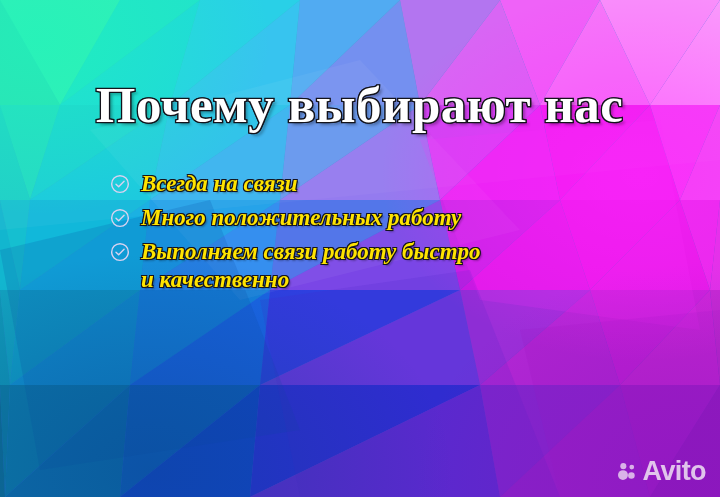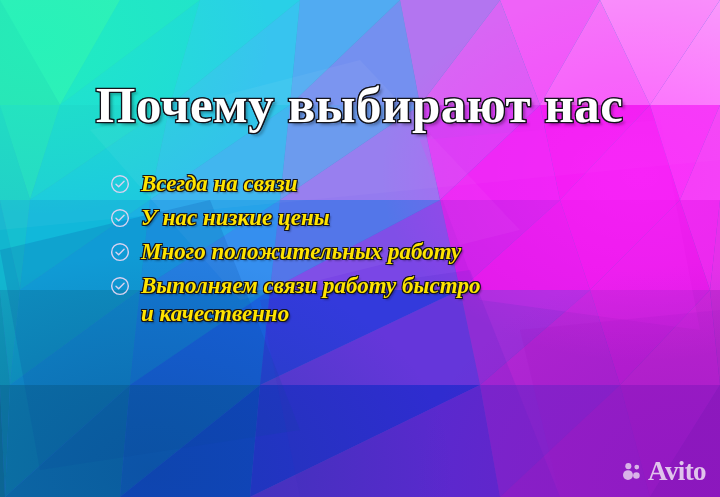--- a/index.html
+++ b/index.html
@@ -111,21 +111,21 @@
     z-index: 6;
     opacity: 0.88;
   }
   #avito-dots {
     width: 22px;
     height: 22px;
     margin-right: 5px;
     display: block;
   }
   #avito-wordmark {
-    font-family: Liberation Serif, serif;
+    font-family: Liberation Sans, sans-serif;
     font-weight: bold;
     font-size: 27px;
     line-height: 27px;
     letter-spacing: -0.6px;
     color: #ecdcf2;
   }
 </style>
 </head>
 <body>
 
@@ -230,27 +230,20 @@
   <ul id="benefits-list">
 
     <li class="benefit-row">
       <svg class="check-icon" viewBox="0 0 24 24" aria-hidden="true">
         <circle cx="12" cy="12" r="10" fill="none" stroke="#d9d2f0" stroke-width="1.7"></circle>
         <path d="M7.2 12.3 L10.4 15.4 L16.9 8.7" fill="none" stroke="#d9d2f0" stroke-width="1.7" stroke-linecap="round" stroke-linejoin="round"></path>
       </svg>
       <span class="benefit-text">Всегда на связи</span>
     </li>
 
-    <li class="benefit-row">
-      <svg class="check-icon" viewBox="0 0 24 24" aria-hidden="true">
-        <circle cx="12" cy="12" r="10" fill="none" stroke="#d9d2f0" stroke-width="1.7"></circle>
-        <path d="M7.2 12.3 L10.4 15.4 L16.9 8.7" fill="none" stroke="#d9d2f0" stroke-width="1.7" stroke-linecap="round" stroke-linejoin="round"></path>
-      </svg>
-      <span class="benefit-text">У нас низкие цены</span>
-    </li>
 
     <li class="benefit-row">
       <svg class="check-icon" viewBox="0 0 24 24" aria-hidden="true">
         <circle cx="12" cy="12" r="10" fill="none" stroke="#d9d2f0" stroke-width="1.7"></circle>
         <path d="M7.2 12.3 L10.4 15.4 L16.9 8.7" fill="none" stroke="#d9d2f0" stroke-width="1.7" stroke-linecap="round" stroke-linejoin="round"></path>
       </svg>
       <span class="benefit-text">Много положительных работу</span>
     </li>
 
     <li class="benefit-row">

